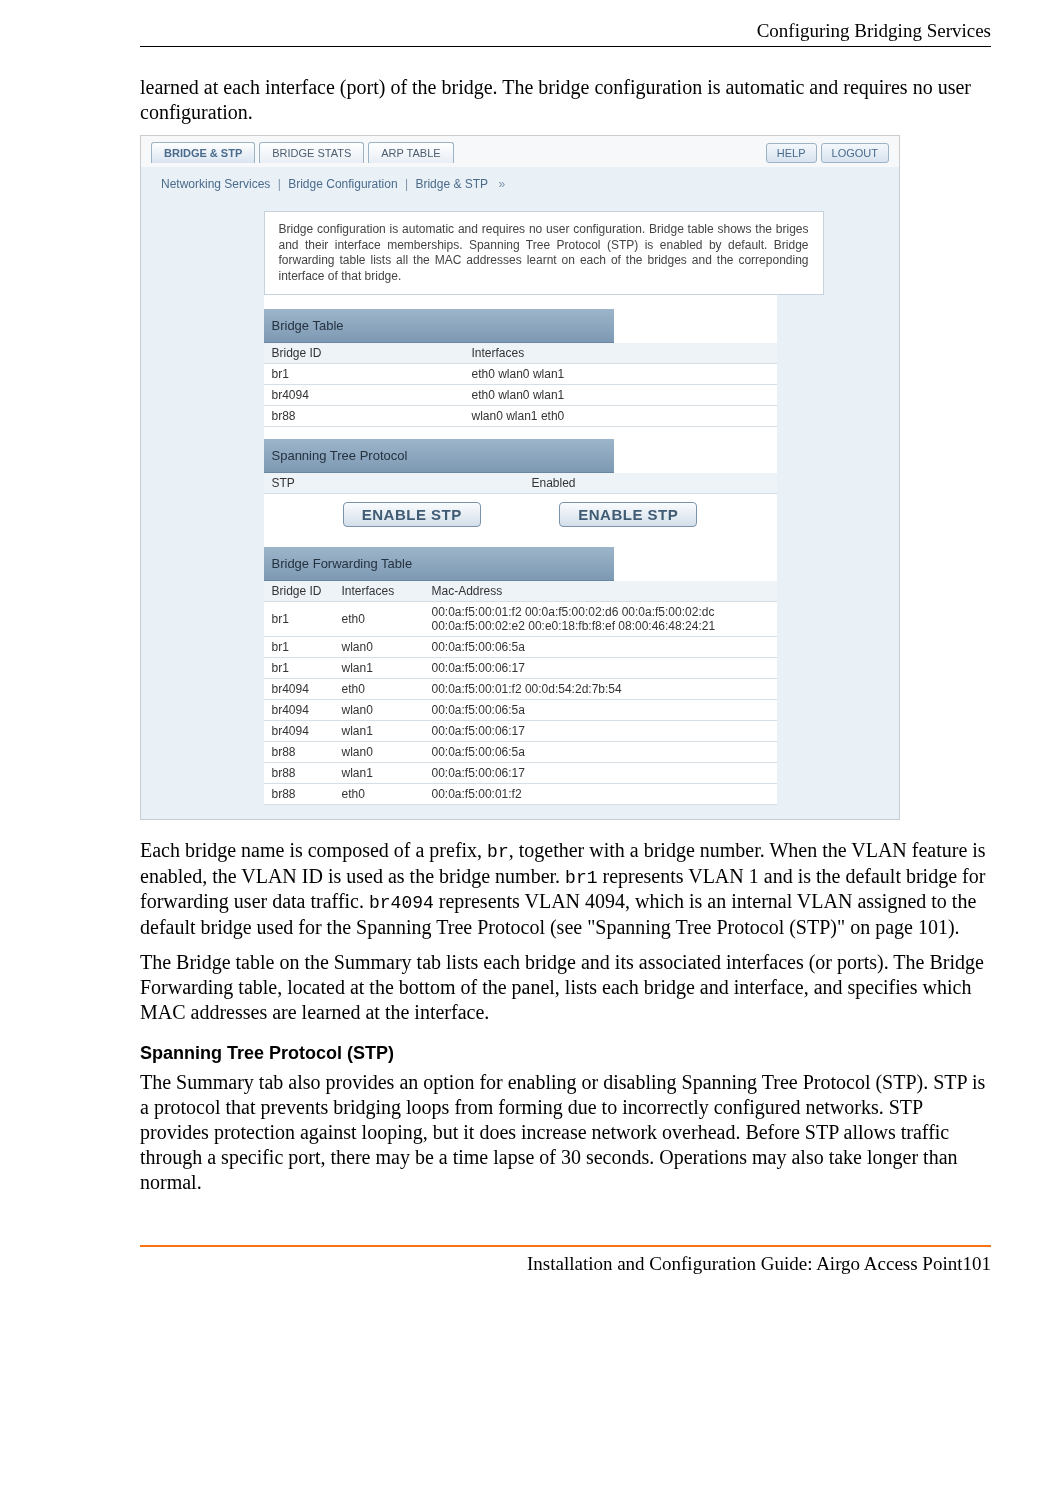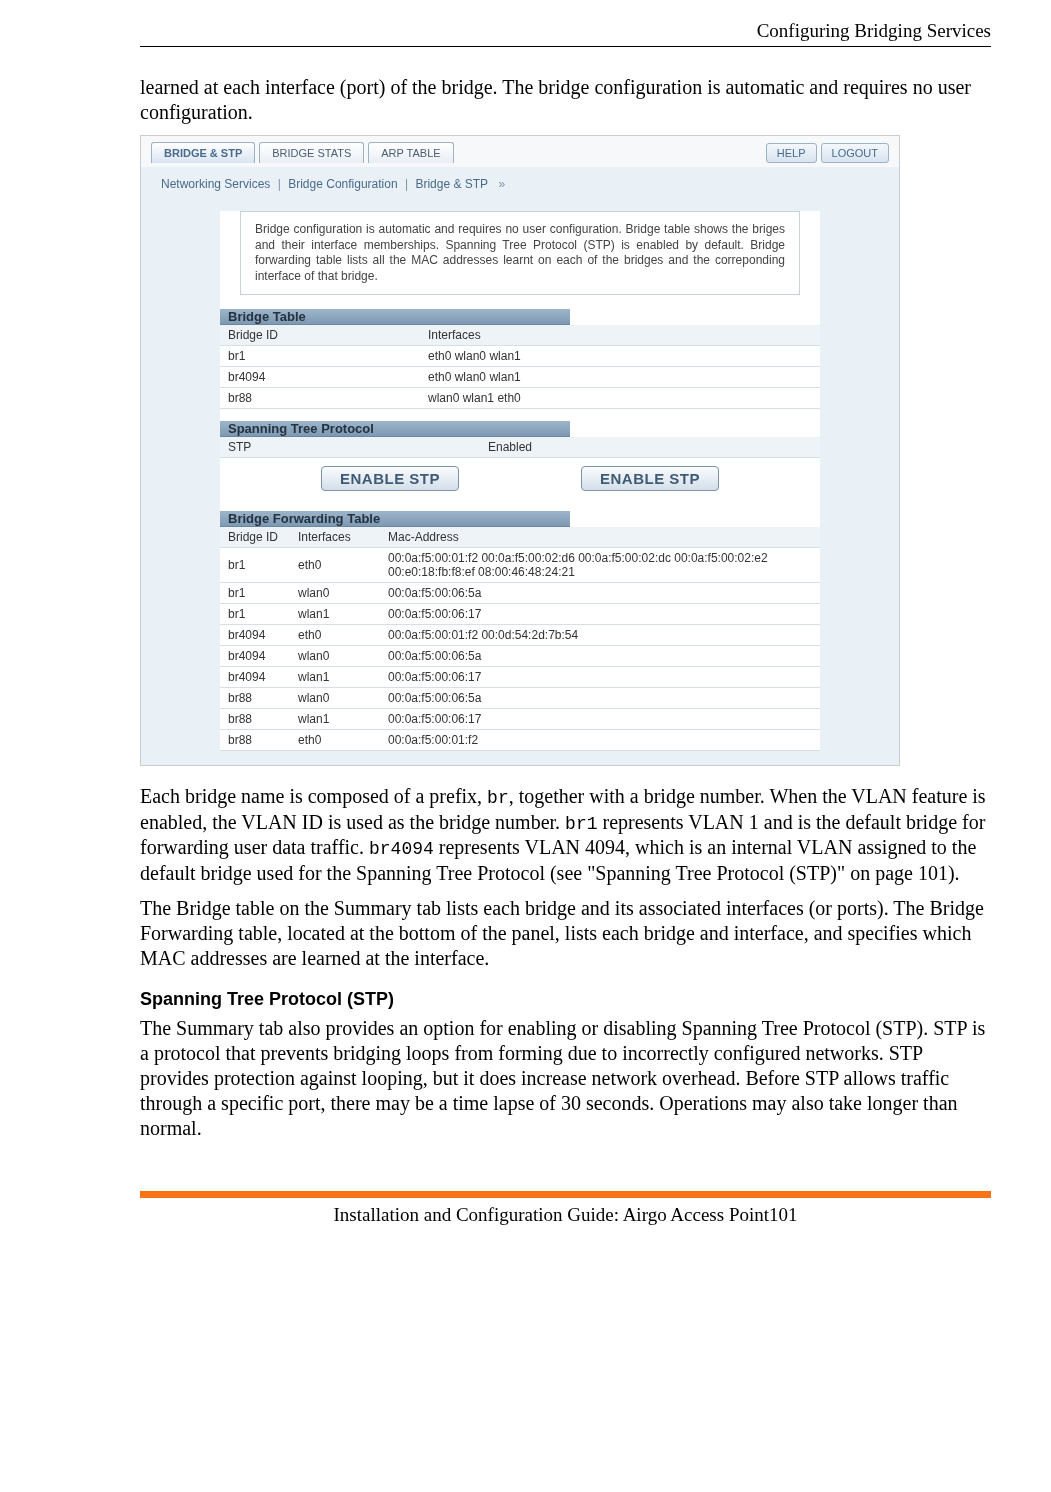--- a/index.html
+++ b/index.html
@@ -78,39 +78,39 @@
   .crumb {
     color: #4a6b8c;
     font-size: 12px;
     padding: 10px 16px 10px 20px;
     font-weight: normal;
   }
   .crumb-sep { color:#7f95ab; margin:0 4px; }
   .inner-panel {
     background:#fff;
     margin: 0 auto;
-    width: 600px;
+    width: 513px;
   }
   .infobox {
     margin: 10px auto 14px auto;
     width: 560px;
     border: 1px solid #c6d3df;
     background: #fff;
     padding: 10px 14px;
     font-size: 12px;
     line-height: 1.3;
     text-align: justify;
     color:#444;
   }
   .section-header {
     background: linear-gradient(#9db5ca,#7d99b3);
     color: #25323f;
-    font-weight: bold;
+    font-weight: normal;
     font-size: 13px;
-    padding: 0 8px;
+    padding: 9px 8px;
     width: 350px;
     border-bottom: 1px solid #6b869f;
   }
   .tbl { width:100%; border-collapse:collapse; }
   .tbl th, .tbl td {
     border-bottom: 1px solid #d6dee6;
     padding: 3px 8px;
     font-size: 12px;
     text-align: left;
     font-weight: normal;
@@ -133,25 +133,25 @@
     font-weight:bold;
   }
   .section-gap { height:12px; }
   .subhead {
     font-family: Arial, Helvetica, sans-serif;
     font-weight: bold;
     font-size: 18px;
     margin: 18px 0 6px 0;
   }
   .footer-line {
-    border-top: 7px solid #f97316;
+    border-top: 2px solid #f97316;
     margin-top: 50px;
     padding-top: 6px;
     display:flex;
-    justify-content: center;
+    justify-content: flex-end;
     font-size: 19px;
   }
   code.inline { font-family: "Courier New", monospace; font-size: 18px; }
   .fwdtbl th:nth-child(1), .fwdtbl td:nth-child(1){width:70px;}
   .fwdtbl th:nth-child(2), .fwdtbl td:nth-child(2){width:90px;}
 </style>
 </head>
 <body>
 <div class="page">
 

